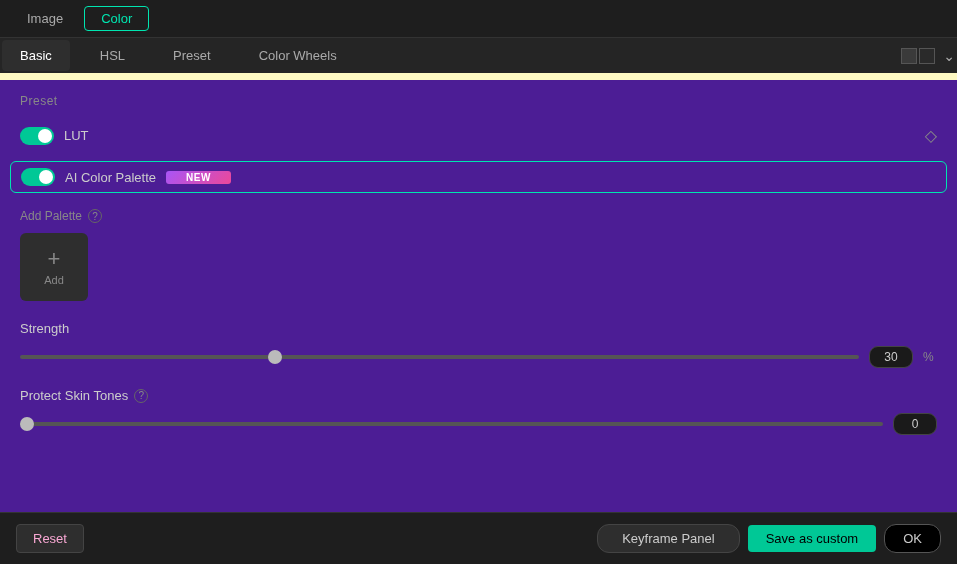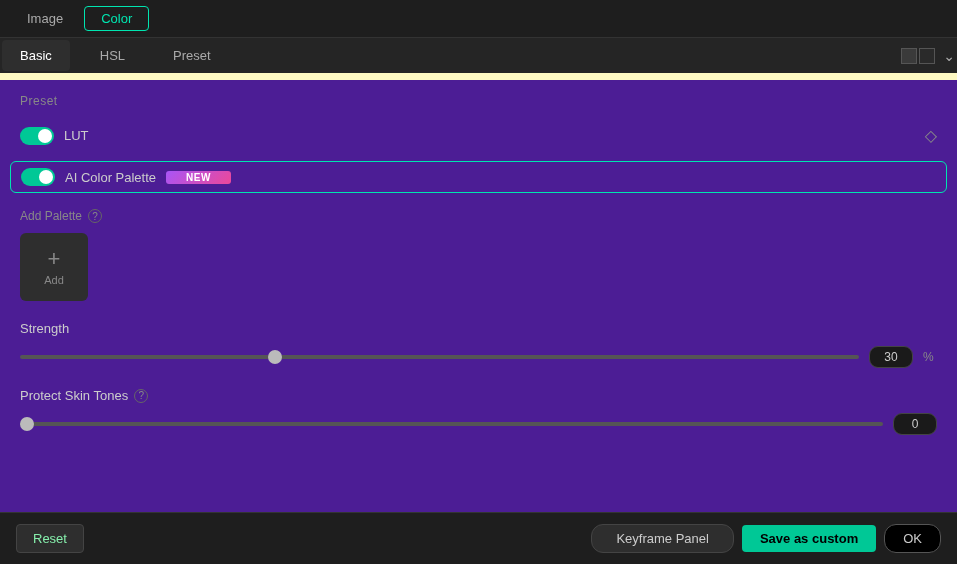--- a/index.html
+++ b/index.html
@@ -297,21 +297,21 @@
       align-items: center;
       background: #1e1e1e;
       height: 52px;
       padding: 0 16px;
       border-top: 1px solid #333;
       gap: 10px;
     }
     .reset-btn {
       background: #2e2e2e;
       border: 1px solid #444;
-      color: #86efac;
+      color: #f9a8d4;
       padding: 6px 16px;
       border-radius: 4px;
       cursor: pointer;
       font-size: 13px;
     }
     .bottom-right {
       margin-left: auto;
       display: flex;
       align-items: center;
       gap: 8px;
@@ -326,21 +326,21 @@
       font-size: 13px;
     }
     .save-custom-btn {
       background: #00c896;
       border: none;
       color: #000;
       padding: 6px 18px;
       border-radius: 4px;
       cursor: pointer;
       font-size: 13px;
-      font-weight: 700;
+      font-weight: 400;
     }
     .ok-btn {
       background: #000000;
       border: 1px solid #555;
       color: #ccc;
       padding: 6px 18px;
       border-radius: 12px;
       cursor: pointer;
       font-size: 13px;
     }
@@ -350,20 +350,21 @@
 
 <div class="top-tabs">
   <div class="top-tab">Image</div>
   <div class="top-tab active">Color</div>
 </div>
 
 <div class="sub-tabs">
   <div class="sub-tab active">Basic</div>
   <div class="sub-tab">HSL</div>
   <div class="sub-tab">Preset</div>
+  <div class="sub-tab">Color Wheels</div>
   <div class="sub-tabs-right">
     <div class="split-icon">
       <div style="background:#3a3a3a;border-color:#555;"></div>
       <div style="background:#2a2a2a;border-color:#555;"></div>
     </div>
     <button class="chevron-btn">⌄</button>
   </div>
 </div>
 
 <div class="main-content">

